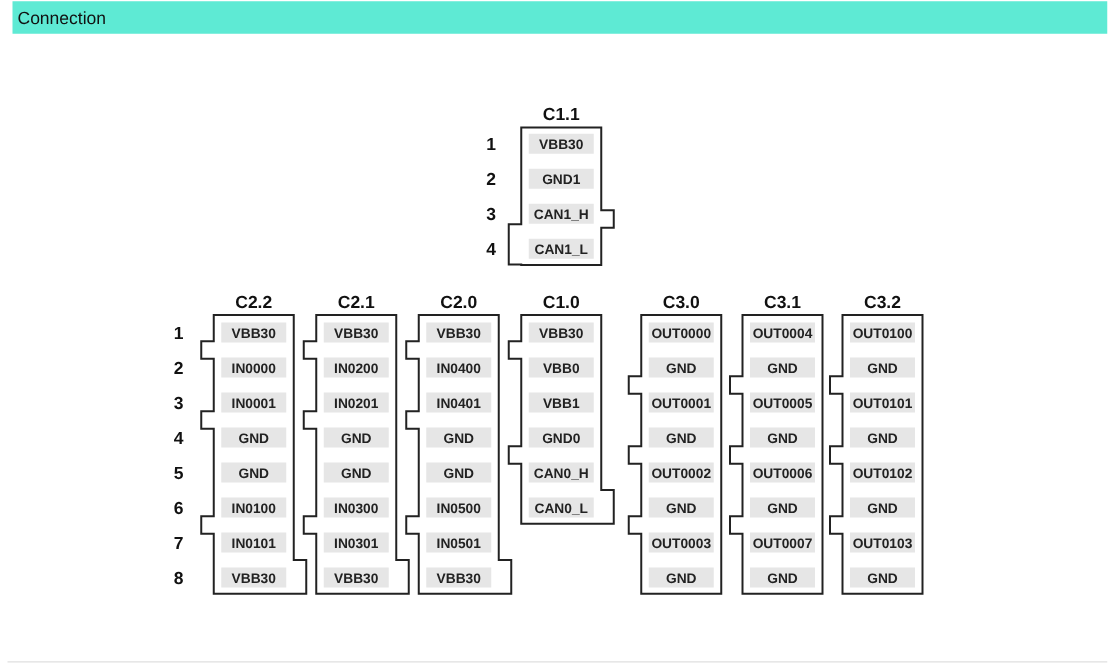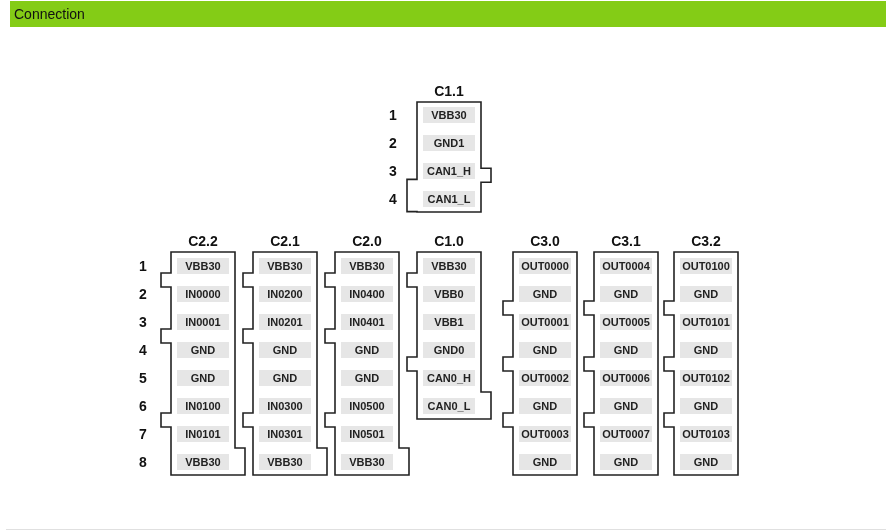--- a/index.html
+++ b/index.html
@@ -1,19 +1,19 @@
 <!DOCTYPE html>
 <html><head>
   <meta charset="utf-8">
   <style>
     html, body { margin: 0; padding: 0; background: #ffffff; }
     body { width: 886px; height: 531px; position: relative; overflow: hidden;
            font-family: "Liberation Sans", "DejaVu Sans", sans-serif; }
     .header { position: absolute; left: 10px; top: 1px; width: 876px; height: 26px;
-              background: #84cc16; }
+              background: #5eead4; }
     .header-title { position: absolute; left: 4px; top: 5px; font-size: 14px; color: #111; }
     .footer-line { position: absolute; left: 6px; top: 529px; width: 880px; height: 1px; background: #e0e0e0; }
     #diagram { position: absolute; left: 0; top: 0; }
     .conn-title { font-size: 14px; font-weight: bold; fill: #111; }
     .pin-num { font-size: 14px; font-weight: bold; fill: #111; }
     .pin-label { font-size: 11px; font-weight: bold; fill: #222; }
     .pin-box { fill: #e6e6e6; }
     .outline { fill: none; stroke: #222; stroke-width: 1.6; }
   </style>
 </head>

